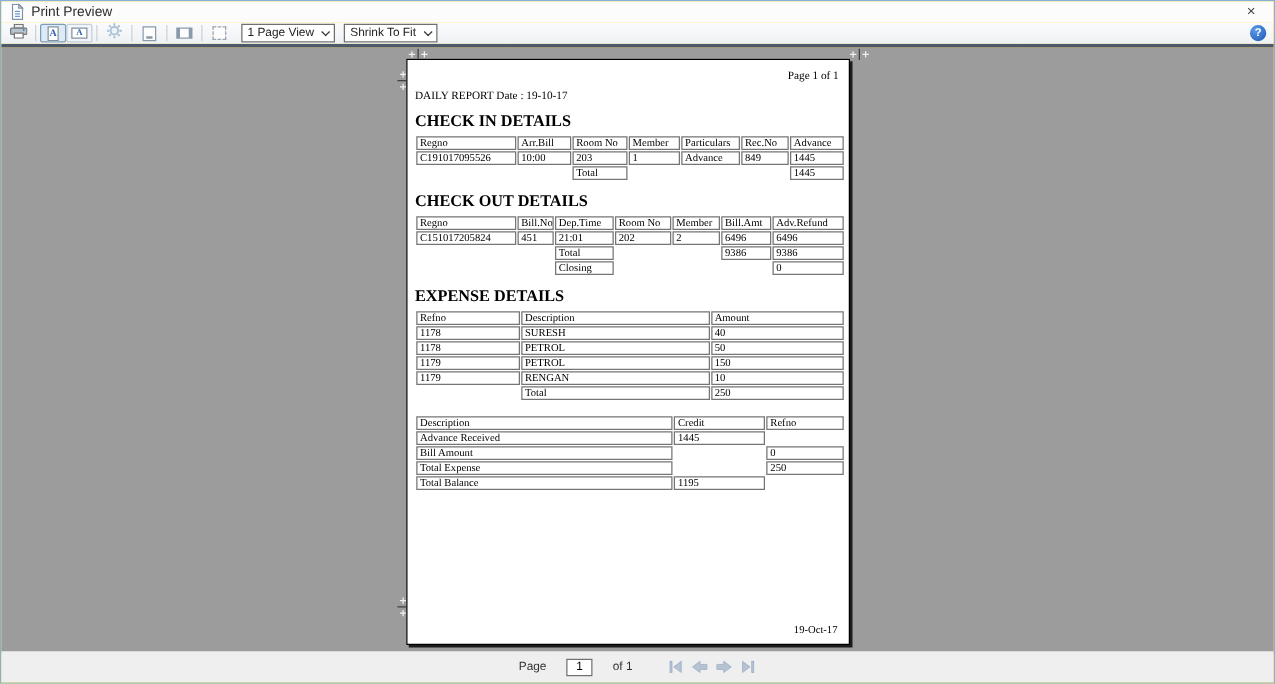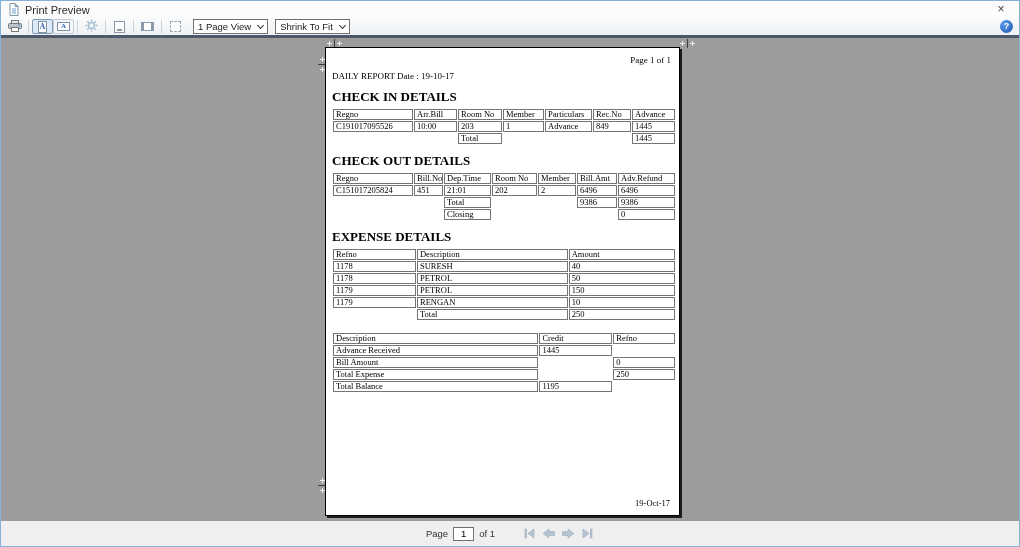--- a/index.html
+++ b/index.html
@@ -87,21 +87,21 @@
   }
   table.rpt td.num { }
   table.rpt td.blank { border: none; }
   .prepared { margin-top: 9px; font-size: 8.5px; }
   .page-date { position: absolute; bottom: 7px; right: 9px; font-size: 8.5px; }
   
   .statusbar {
     position: absolute; bottom: 0; left: 0; right: 0; height: 25px; background: #efefef;
     display: flex; align-items: center; justify-content: center; font-size: 9.5px; color: #333;
   }
-  .statusbar .grp { display: flex; align-items: center; gap: 5px; }
+  .statusbar .grp { display: flex; align-items: center; gap: 16px; }
   .page-input {
     width: 21px; height: 14px; border: 1px solid #707070; font-size: 9.5px;
     text-align: center; font-family: "Liberation Sans", sans-serif; background: #fff;
   }
   .nav { display: flex; align-items: center; gap: 5px; margin-left: 28px; }
   .nav .nbtn { display: inline-flex; cursor: default; }
 </style>
 </head>
 <body>
 

